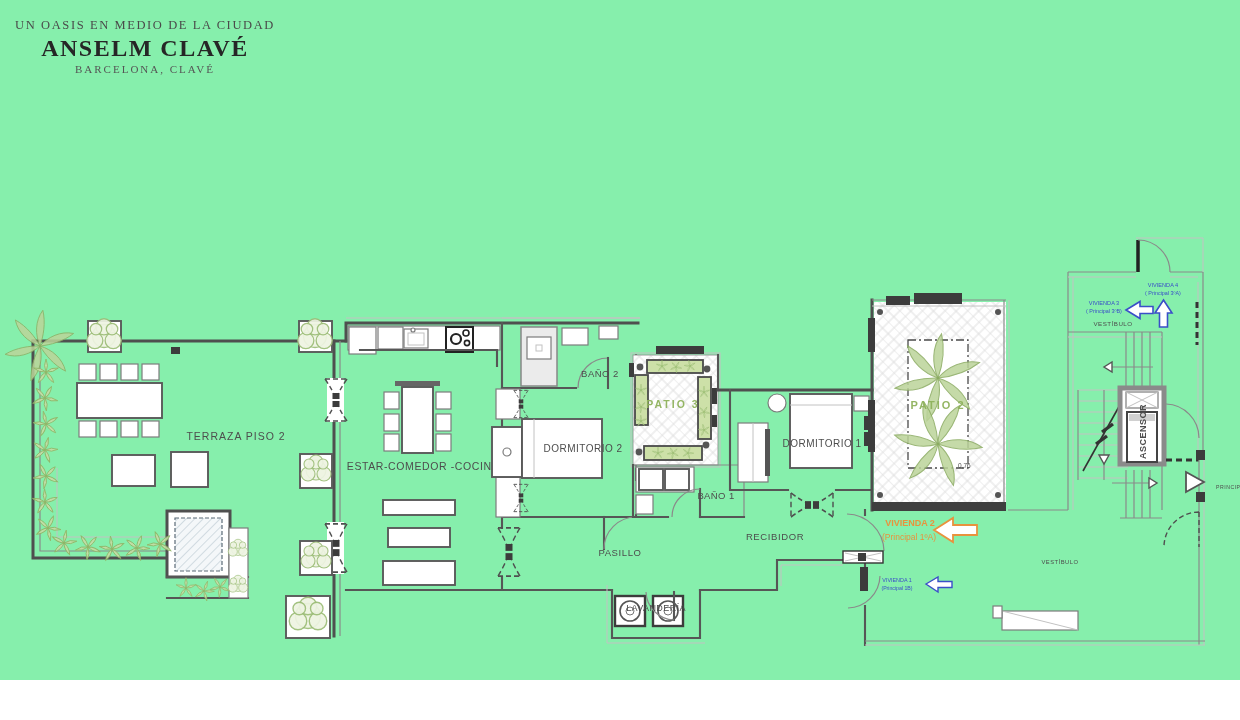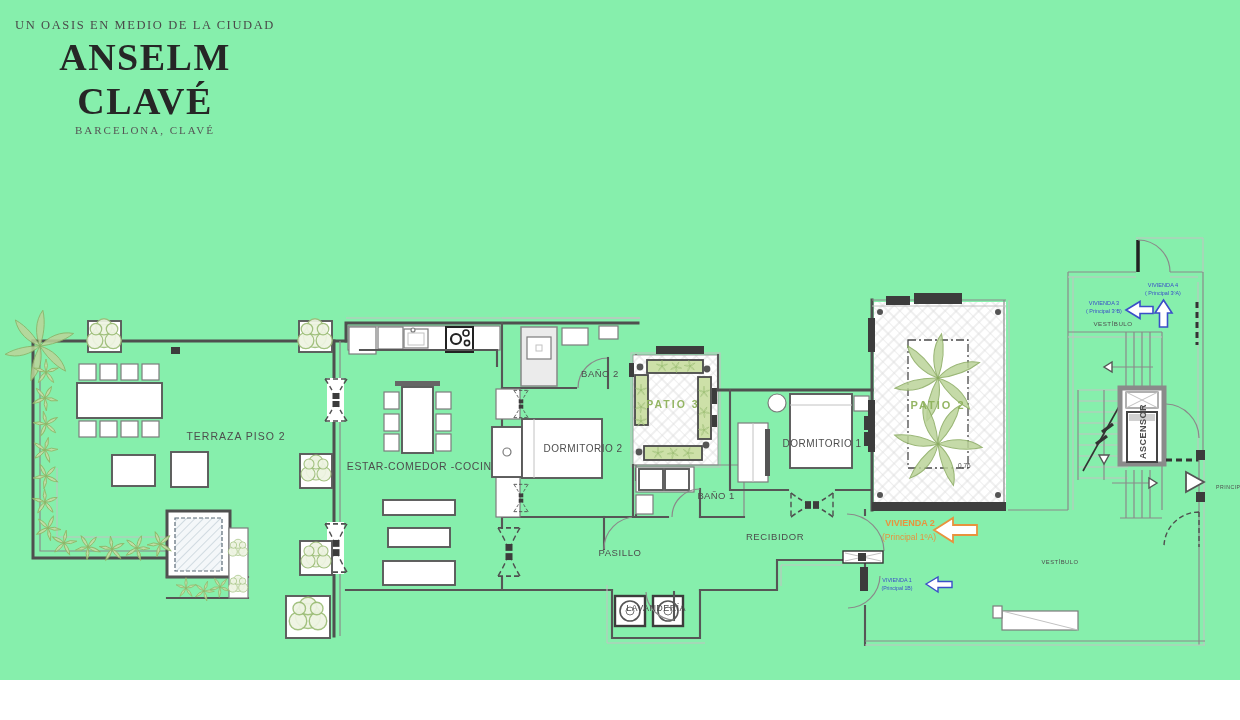--- a/index.html
+++ b/index.html
@@ -1,21 +1,21 @@
 <!DOCTYPE html>
 <html><head>
 <meta charset="utf-8">
 <style>
   html,body{margin:0;padding:0;background:#ffffff;}
   .page{position:relative;width:1240px;height:680px;background:#86efac;overflow:hidden;
         font-family:"Liberation Sans",sans-serif;}
   header.brand{position:absolute;left:10px;top:18px;width:270px;text-align:center;
         font-family:"Liberation Serif","DejaVu Serif",serif;color:#3f3f3f;}
   .brand .tagline{font-size:12.5px;letter-spacing:1.6px;color:#4a4a4a;}
-  .brand .title{font-size:38px;font-weight:600;letter-spacing:1.5px;color:#262626;margin:2px 0 1px 0;}
+  .brand .title{font-size:24px;font-weight:600;letter-spacing:1.5px;color:#262626;margin:2px 0 1px 0;}
   .brand .location{font-size:11px;letter-spacing:2px;color:#555;}
   svg.plan{position:absolute;left:0;top:0;width:1240px;height:720px;}
   
   .w3{stroke:#4f4f4f;stroke-width:3;fill:none;stroke-linecap:square;}
   .w2{stroke:#565656;stroke-width:2.1;fill:none;stroke-linecap:square;}
   .w1{stroke:#8a8a8a;stroke-width:1.2;fill:none;}
   .wl{stroke:#c2c2c2;stroke-width:1;fill:none;}
   .furn{stroke:#5a5a5a;stroke-width:1.9;fill:#fff;}
   .furn2{stroke:#7c7c7c;stroke-width:1.2;fill:#fff;}
   .dash{stroke:#4f4f4f;stroke-width:1.4;fill:none;stroke-dasharray:5 3;}

